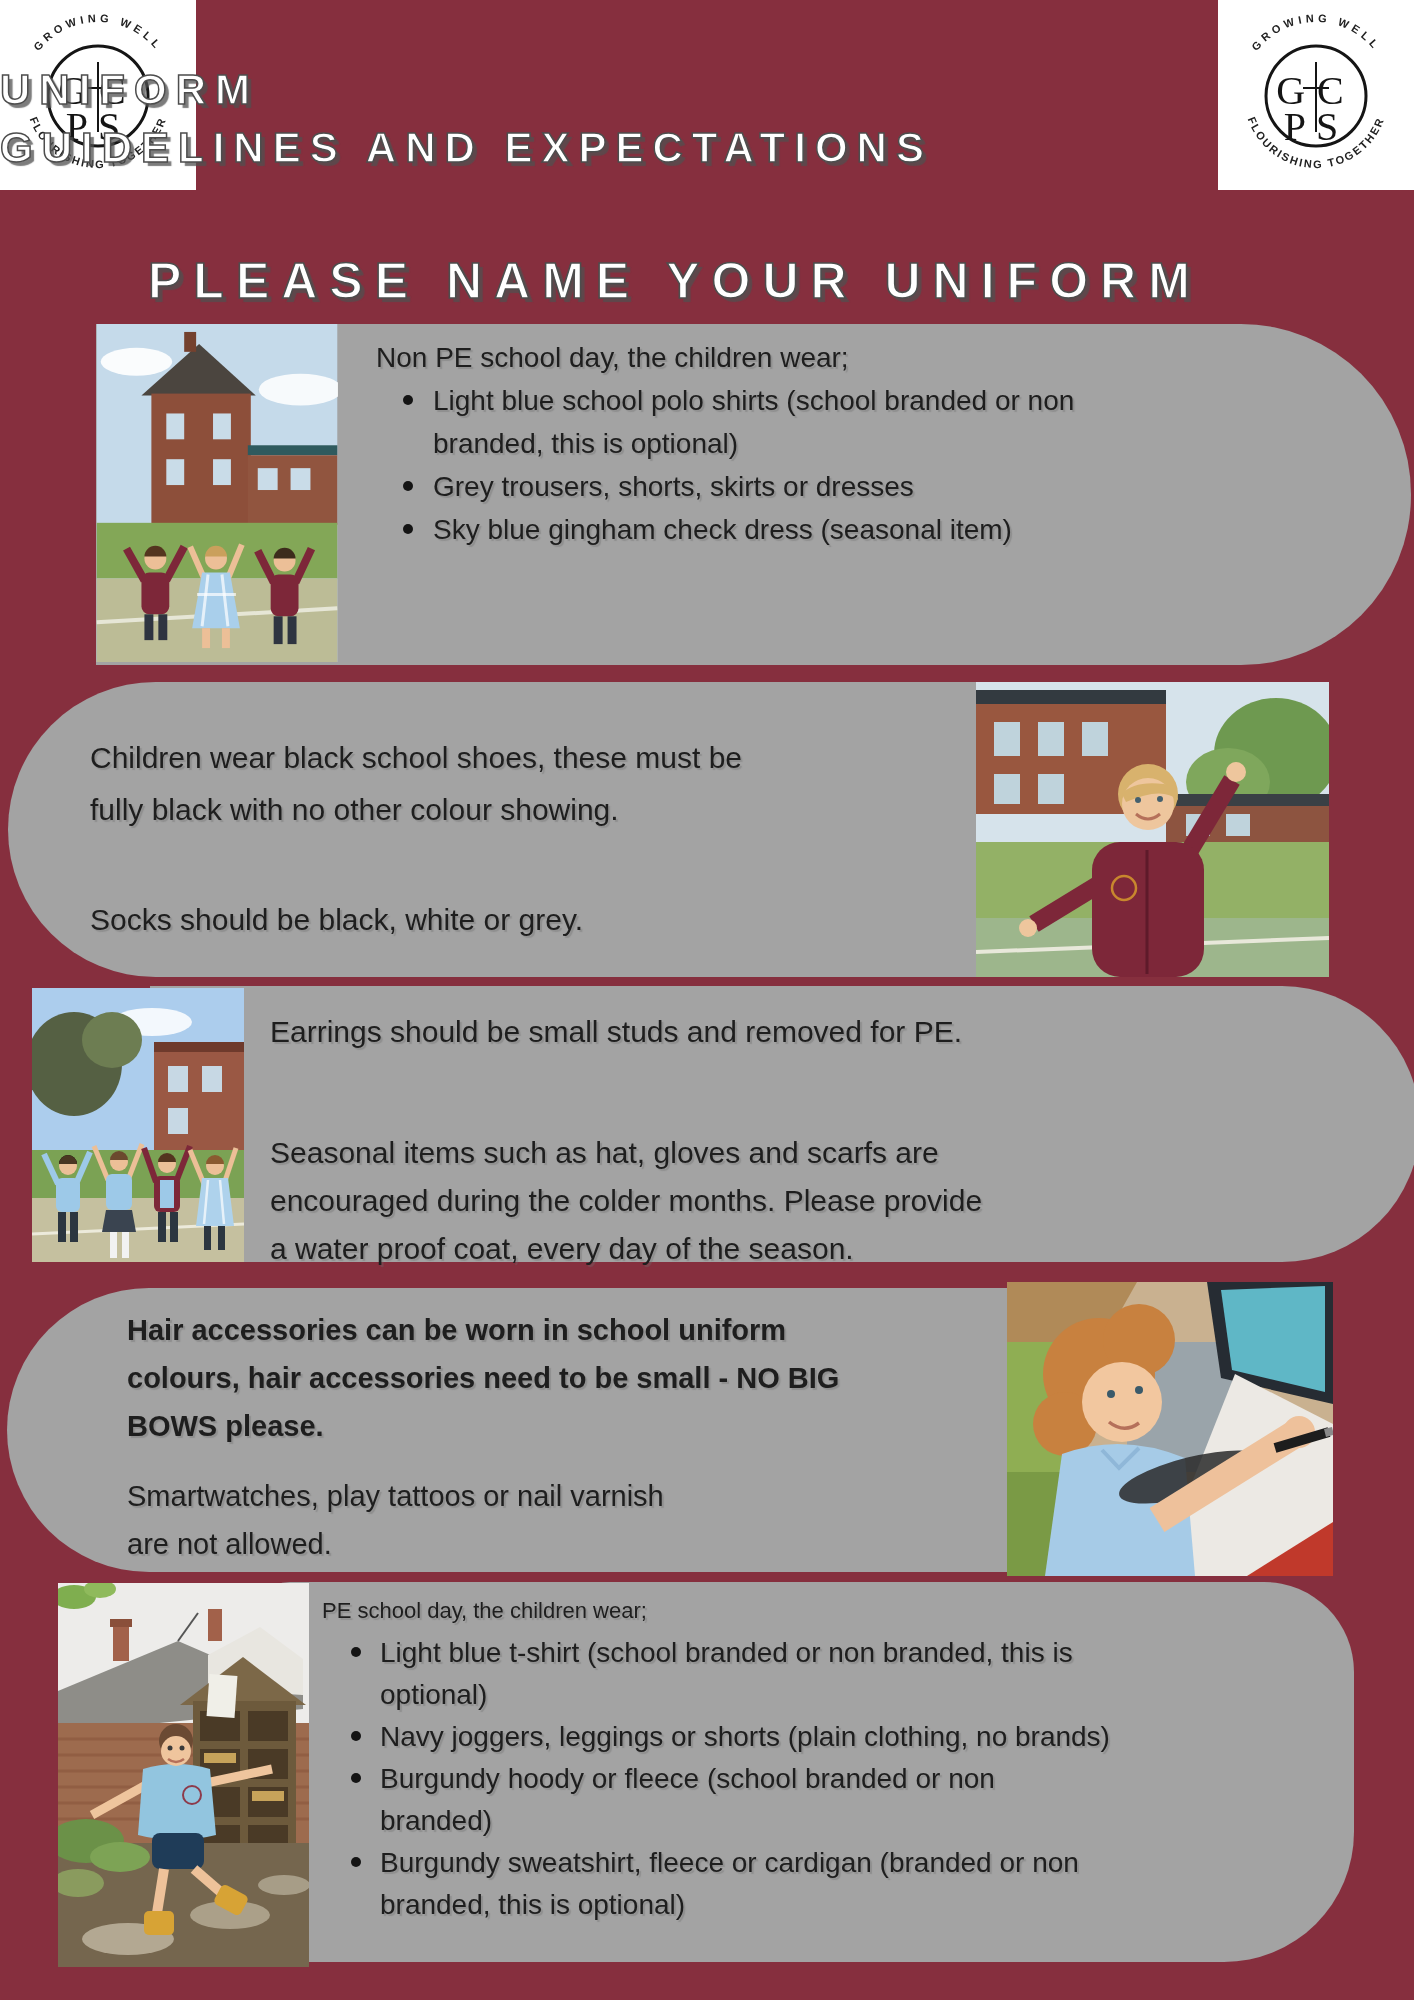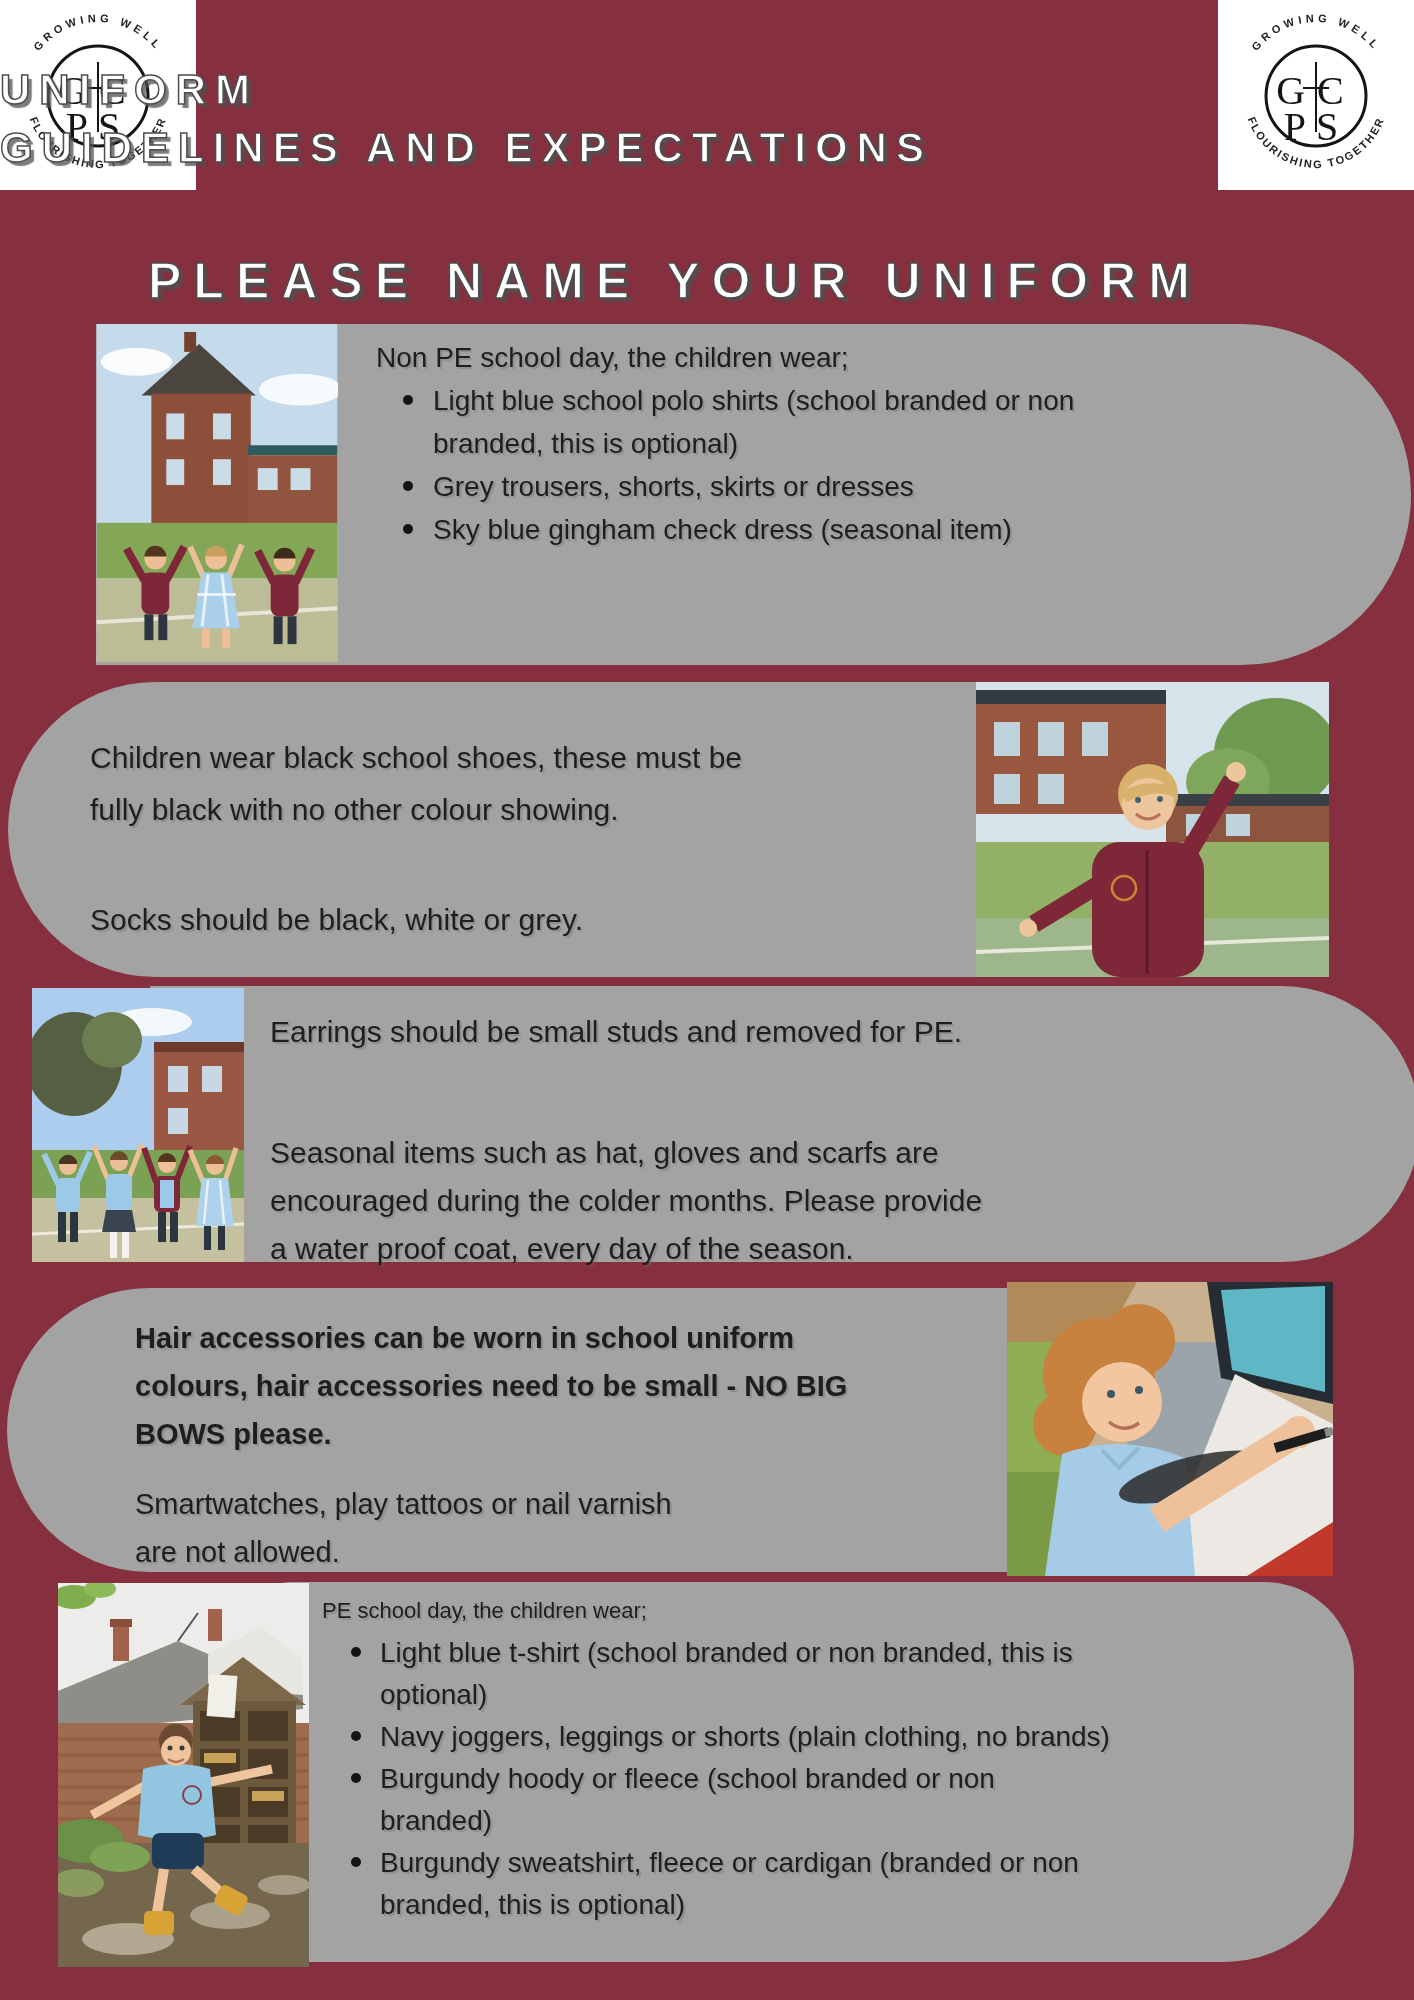--- a/index.html
+++ b/index.html
@@ -62,21 +62,21 @@
   
   .box-earrings { left:150px; top:986px; width:1262px; height:276px; border-radius:0 138px 138px 0; }
   .box-earrings .content { padding:22px 0 0 112px; }
   .box-earrings p { margin:0; font-size:30px; line-height:48px; }
   .box-earrings p + p { margin-top:73px; }
   .photo-3 { left:32px; top:988px; width:212px; height:274px; }
 
   
   .box-hair { left:7px; top:1288px; width:1003px; height:284px; border-radius:142px 0 0 142px; }
   .box-hair .content { padding:14px 0 0 108px; }
-  .box-hair p { margin:12px; font-size:29px; line-height:48px; }
+  .box-hair p { margin:4px; font-size:29px; line-height:48px; }
   .box-hair .bold { font-weight:700; }
   .box-hair p + p { margin-top:22px; }
   .photo-4 { left:1007px; top:1282px; width:326px; height:294px; }
 
   
   .box-pe { left:250px; top:1582px; width:1096px; height:380px; border-radius:40px 90px 130px 0; }
   .box-pe .content { padding:8px 0 0 64px; }
   .box-pe .intro { font-size:22px; line-height:42px; }
   .box-pe ul.bullets li { padding-left:58px; font-size:28px; line-height:42px; }
   .box-pe ul.bullets li::before { left:29px; top:15px; }

